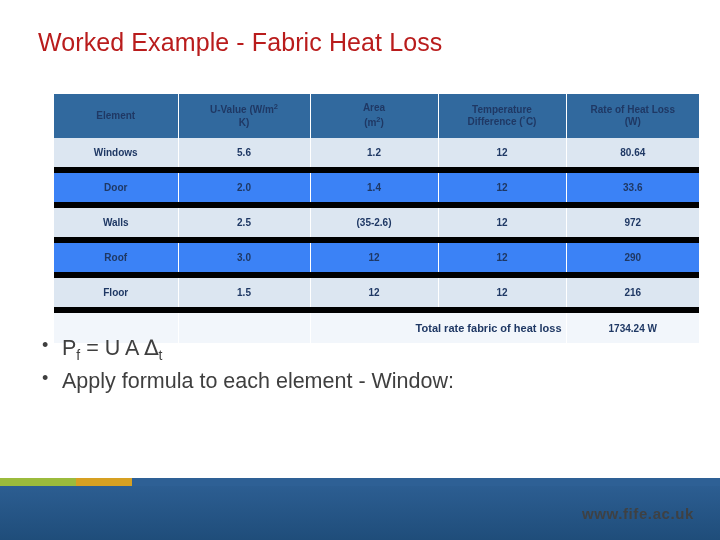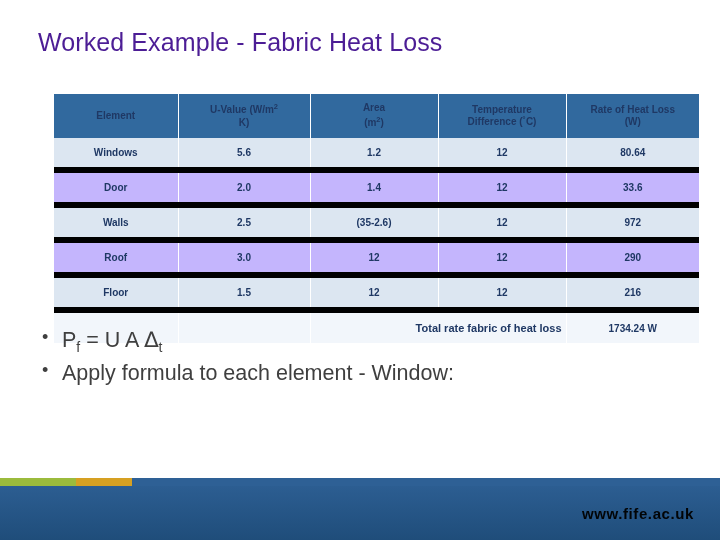--- a/index.html
+++ b/index.html
@@ -19,21 +19,21 @@
     left: 0; top: 0;
     width: 720px;
     height: 540px;
     background: #ffffff;
   }
   .slide-title {
     position: absolute;
     left: 38px;
     top: 28px;
     font-size: 25px;
-    color: #4c1d95;
+    color: #b91c1c;
     font-weight: normal;
     letter-spacing: 0.1px;
     white-space: nowrap;
   }
   .table-wrap {
     position: absolute;
     left: 38px;
     top: 94px;
     width: 645px;
     padding-left: 16px;
@@ -64,40 +64,40 @@
   thead th:last-child { border-right: none; margin-top: 48px; }
   tbody td {
     height: 29px;
     font-weight: bold;
     font-size: 10.5px;
     border-right: 1px solid #ffffff;
     border-bottom: 6px solid #000000;
   }
   tbody td:last-child { border-right: none; }
   tbody tr.row-odd td { background: #dce6f1; }
-  tbody tr.row-even td { background: #c4b5fd; }
+  tbody tr.row-even td { background: #3b82f6; }
   tbody tr.total-row td {
     background: #f2f6fb;
     height: 30px;
     font-weight: bold;
     border-bottom: none;
   }
   tbody tr.total-row td.total-label {
     text-align: right;
     padding-right: 4px;
     font-size: 11px;
   }
   tbody tr.total-row td.blankcell {
     background: #f2f6fb;
   }
   .sup { font-size: 7.5px; vertical-align: super; }
   .bullets {
     position: absolute;
     left: 38px;
-    top: 325px;
+    top: 333px;
     width: 640px;
     color: #3f3f3f;
     font-size: 21.5px;
     line-height: 1.42;
   }
   .bullets .line {
     display: block;
     white-space: nowrap;
     padding-left: 24px;
     position: relative;
@@ -142,21 +142,21 @@
     left: 132px;
     bottom: 54px;
     width: 588px;
     height: 8px;
     background: #2e6095;
   }
   .footer-url {
     position: absolute;
     right: 26px;
     bottom: 18px;
-    color: #000000;
+    color: #404040;
     font-size: 15px;
     letter-spacing: 0.6px;
     font-weight: bold;
     opacity: 0.95;
   }
 </style>
 </head>
 <body>
 
 <div class="slide">

